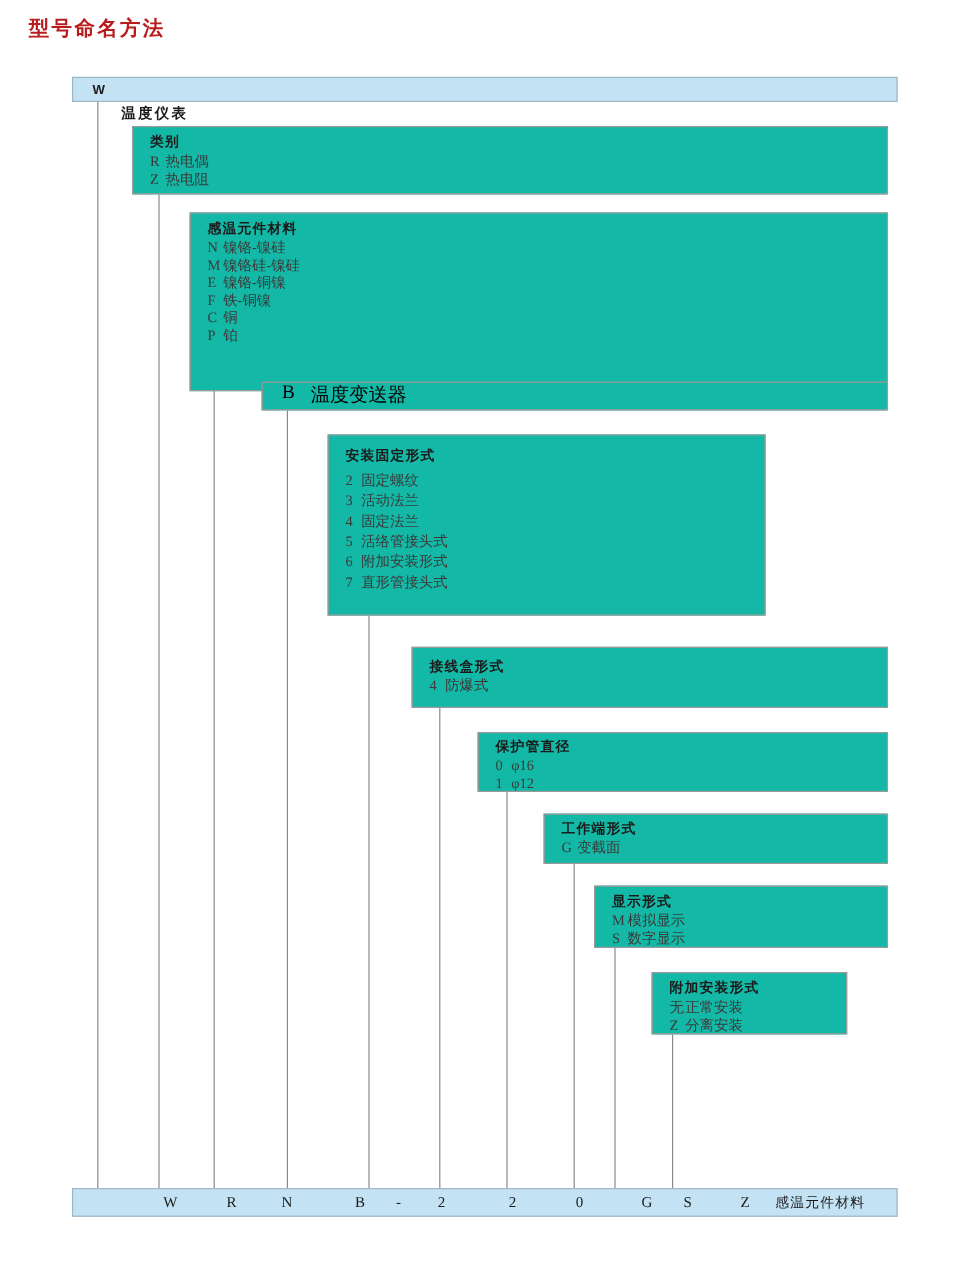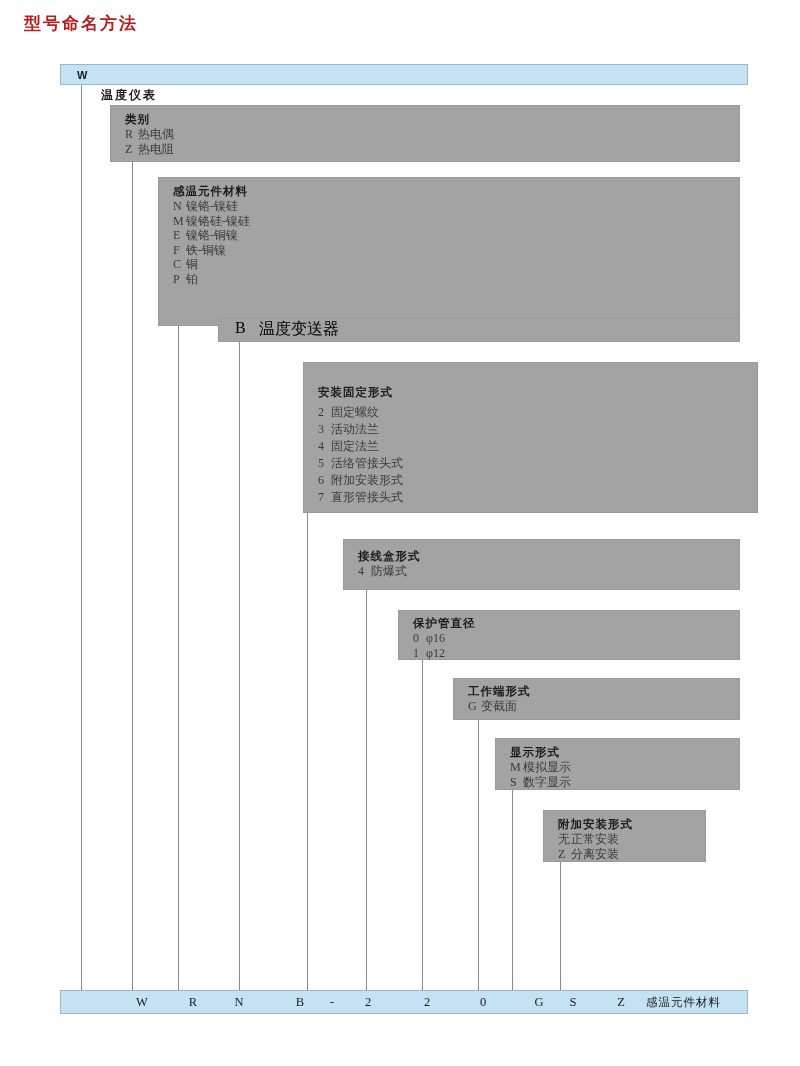--- a/index.html
+++ b/index.html
@@ -32,21 +32,21 @@
   }
   .vline{
     position:absolute;
     width:1px;
     background:#8a8a8a;
   }
   
   .box{
     position:absolute;
     border:1px solid #9a9a9a;
-    background:#a3a3a3;
+    background:#14b8a6;
     box-sizing:border-box;
     padding:6px 0 6px 0;
   }
   .box .title{
     font-family:"Liberation Sans", sans-serif;
     font-weight:bold;
     font-size:11.5px;
     color:#1b1b1b;
     letter-spacing:1px;
     line-height:15px;
@@ -147,21 +147,21 @@
     <div class="row pad-left"><span class="code">F</span><span>铁-铜镍</span></div>
     <div class="row pad-left"><span class="code">C</span><span>铜</span></div>
     <div class="row pad-left"><span class="code">P</span><span>铂</span></div>
   </div>
 
   <div class="box" style="left:218px; top:318px; width:522px; height:24px; padding:0;">
     <span class="hcode" style="position:absolute; left:16px;">B</span>
     <span class="hlabel" style="position:absolute; left:40px;">温度变送器</span>
   </div>
 
-  <div class="box" style="left:303px; top:362px; width:455px; height:151px; padding-top:22px;">
+  <div class="box" style="left:273px; top:362px; width:365px; height:151px; padding-top:10px;">
     <div class="title pad-left" style="margin-bottom:4px;">安装固定形式</div>
     <div class="row pad-left" style="line-height:17px;"><span class="code">2</span><span>固定螺纹</span></div>
     <div class="row pad-left" style="line-height:17px;"><span class="code">3</span><span>活动法兰</span></div>
     <div class="row pad-left" style="line-height:17px;"><span class="code">4</span><span>固定法兰</span></div>
     <div class="row pad-left" style="line-height:17px;"><span class="code">5</span><span>活络管接头式</span></div>
     <div class="row pad-left" style="line-height:17px;"><span class="code">6</span><span>附加安装形式</span></div>
     <div class="row pad-left" style="line-height:17px;"><span class="code">7</span><span>直形管接头式</span></div>
   </div>
 
   <div class="box" style="left:343px; top:539px; width:397px; height:51px; padding-top:9px;">

